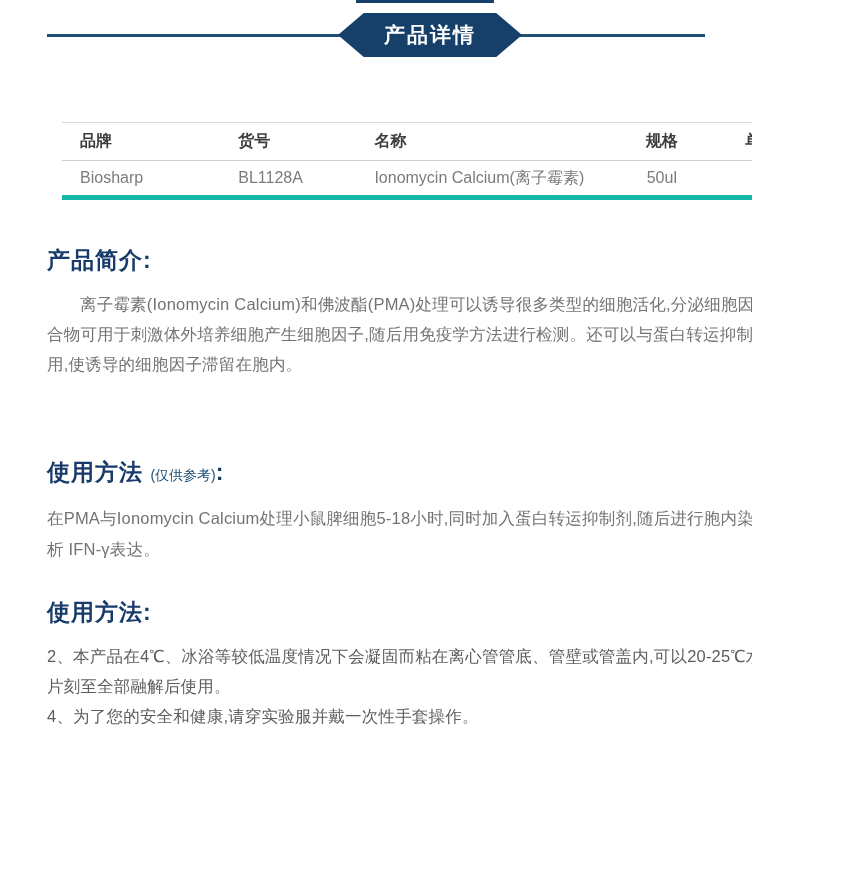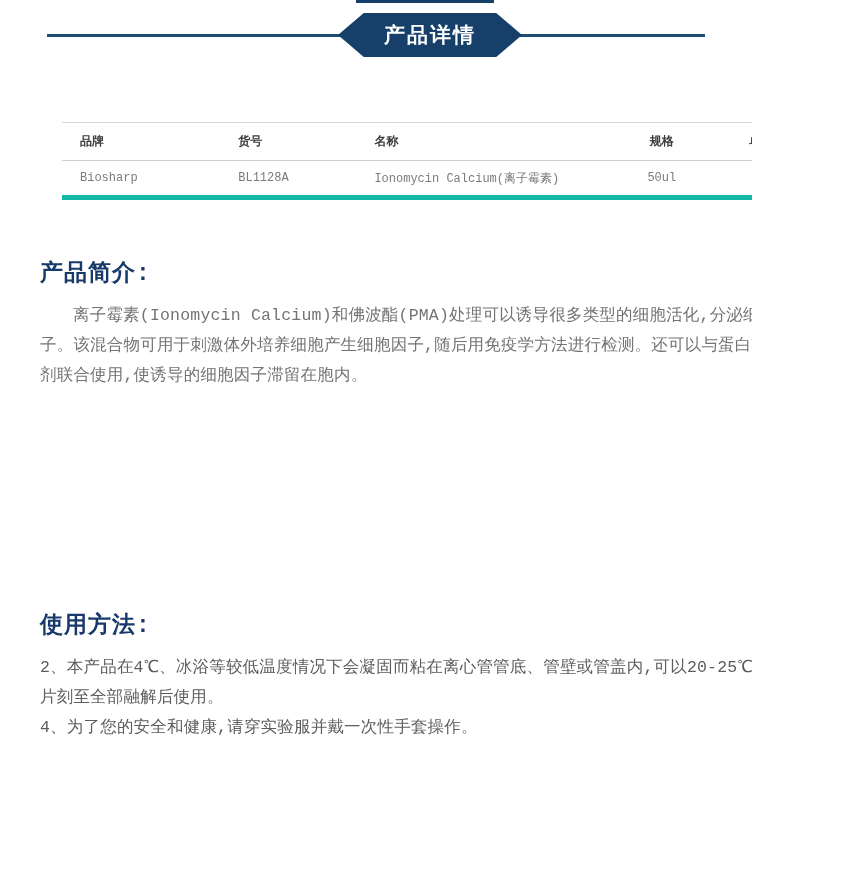--- a/index.html
+++ b/index.html
@@ -3,21 +3,21 @@
 <meta charset="utf-8">
 <style>
   * { margin: 0; padding: 0; box-sizing: border-box; }
   html, body { background: #ffffff; }
   .page {
     position: relative;
     width: 752px;
     height: 892px;
     background: #ffffff;
     overflow: hidden;
-    font-family: Liberation Mono, monospace;
+    font-family: Liberation Sans, sans-serif;
   }
 
   
   .top-remnant {
     position: absolute;
     left: 356px; top: 0;
     width: 138px; height: 3px;
     background: #16406a;
   }
   .divider-line {
@@ -40,21 +40,21 @@
     font-weight: bold;
     letter-spacing: 2px;
   }
 
   
   .product-table {
     position: absolute;
     left: 62px; top: 122px;
     width: 736px;
     border-collapse: collapse;
-    font-size: 12px;
+    font-size: 16px;
   }
   .product-table thead tr {
     border-top: 1px solid #d9d9d9;
     border-bottom: 1px solid #cfcfcf;
     height: 38px;
   }
   .product-table tbody tr {
     border-bottom: 5px solid #14b8a6;
     height: 37px;
   }
@@ -69,21 +69,21 @@
     color: #7b7b7b;
     padding-left: 18px;
     white-space: nowrap;
   }
   .product-table th.center, .product-table td.center {
     text-align: center;
     padding-left: 0;
   }
 
   
-  .section { position: absolute; left: 40px; width: 780px; margin-top: 12px; }
+  .section { position: absolute; left: 47px; width: 780px; }
   .section-heading {
     color: #173a6a;
     font-size: 23px;
     font-weight: bold;
     letter-spacing: 1px;
   }
   .heading-note {
     font-size: 14px;
     font-weight: normal;
     letter-spacing: 0;
@@ -138,20 +138,27 @@
         <td class="center">支</td>
       </tr>
     </tbody>
   </table>
 
   <div class="section sec-intro">
     <div class="section-heading">产品简介:</div>
     <p class="body-text indent">离子霉素(Ionomycin Calcium)和佛波酯(PMA)处理可以诱导很多类型的细胞活化,分泌细胞因子。该混合物可用于刺激体外培养细胞产生细胞因子,随后用免疫学方法进行检测。还可以与蛋白转运抑制剂联合使用,使诱导的细胞因子滞留在胞内。</p>
   </div>
 
+  <div class="section sec-usage">
+    <div class="section-heading">
+      <span>使用方法</span>
+      <span class="heading-note">(仅供参考)</span><span>:</span>
+    </div>
+    <p class="body-text">在PMA与Ionomycin Calcium处理小鼠脾细胞5-18小时,同时加入蛋白转运抑制剂,随后进行胞内染色,流式分析 IFN-γ表达。</p>
+  </div>
 
   <div class="section sec-notes">
     <div class="section-heading">使用方法:</div>
     <div class="notes-list">
       <p>2、本产品在4℃、冰浴等较低温度情况下会凝固而粘在离心管管底、管壁或管盖内,可以20-25℃水浴温育片刻至全部融解后使用。</p>
       <p>4、为了您的安全和健康,请穿实验服并戴一次性手套操作。</p>
     </div>
   </div>
 
 

